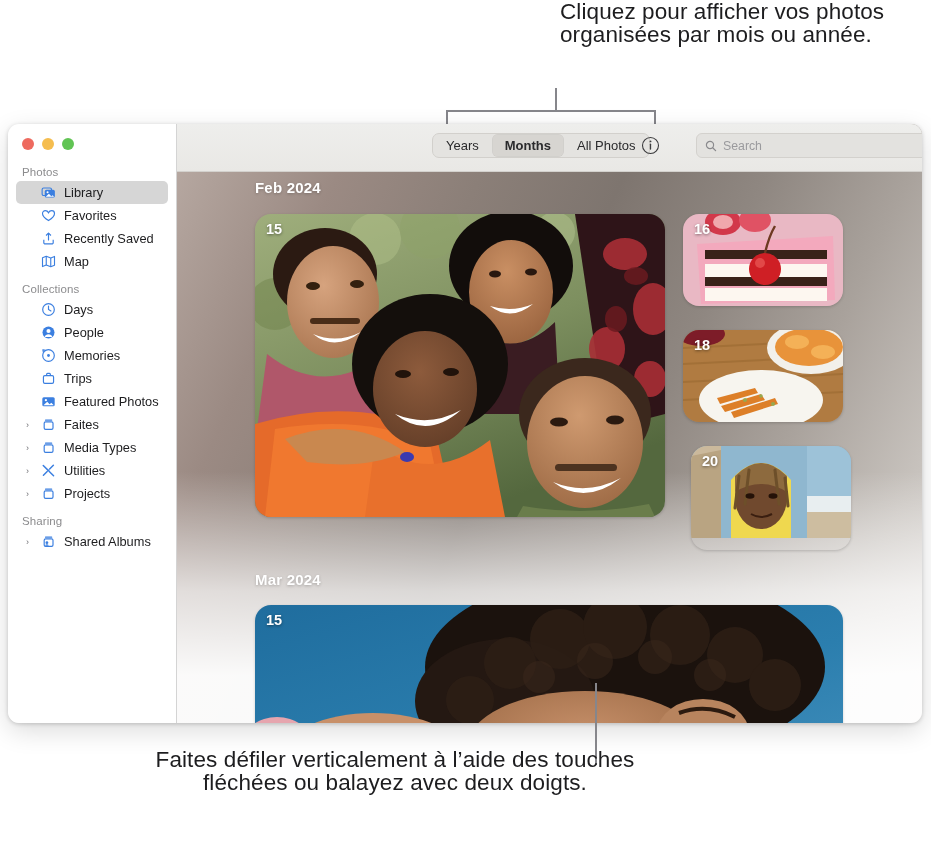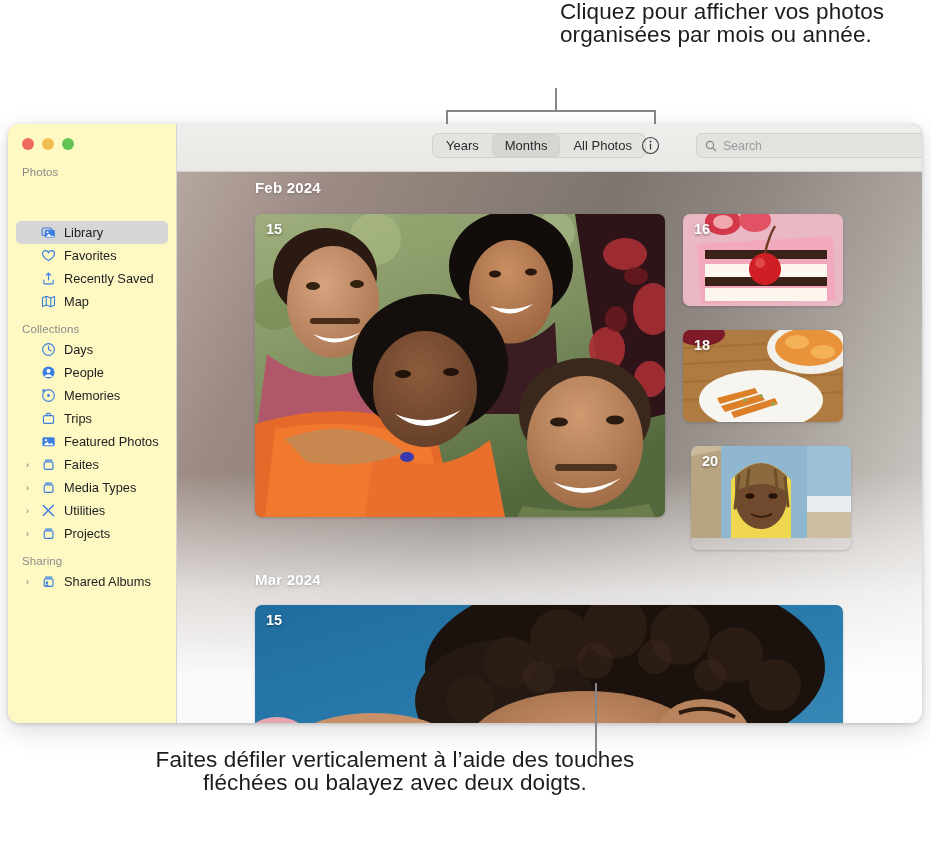--- a/index.html
+++ b/index.html
@@ -83,21 +83,21 @@
     overflow: hidden;
     box-shadow: 0 1px 4px rgba(0,0,0,0.18), 0 8px 26px rgba(0,0,0,0.14);
     display: flex;
     background: #ececec;
   }
 
   
   #sidebar {
     width: 169px;
     flex: 0 0 169px;
-    background: #fef9c3;
+    background: #ffffff;
     border-right: 1px solid #d4d4d4;
     position: relative;
     padding-top: 0;
     box-sizing: border-box;
   }
   #traffic-lights {
     display: flex;
     gap: 8px;
     padding: 14px 0 0 14px;
     height: 32px;
@@ -124,21 +124,21 @@
     align-items: center;
     height: 23px;
     margin: 0 8px;
     padding-left: 6px;
     border-radius: 5px;
     font-size: 12.8px;
     color: #1d1d1f;
     gap: 7px;
     box-sizing: border-box;
   }
-  .side-row.selected { background: #d6d6d6; margin-top: 40px; }
+  .side-row.selected { background: #d6d6d6; }
   .side-row .disc {
     width: 11px;
     flex: 0 0 11px;
     display: flex;
     align-items: center;
     justify-content: center;
     font-size: 9px;
     color: #6e6e73;
   }
   .side-row .ico {
@@ -198,21 +198,21 @@
     justify-content: center;
     font-size: 13px;
     color: #2a2a2c;
     padding: 0 13px;
     height: 100%;
     box-sizing: border-box;
   }
   #segmented .seg.active {
     background: #d7d5d1;
     border-radius: 6px;
-    font-weight: 400;
+    font-weight: 700;
     box-shadow: inset 0 0 0 0.5px rgba(0,0,0,0.05);
   }
   #info-button {
     position: absolute;
     left: 463px;
     top: 11px;
     width: 21px;
     height: 21px;
   }
   #search-field {
@@ -243,21 +243,21 @@
   .month-header {
     font-size: 15px;
     font-weight: bold;
     color: #ffffff;
     text-shadow: 0 1px 3px rgba(0,0,0,0.22);
     padding-left: 78px;
     letter-spacing: 0.2px;
   }
   .photo-tile {
     position: absolute;
-    border-radius: 7px;
+    border-radius: 16px;
     overflow: hidden;
     box-shadow: 0 1px 3px rgba(0,0,0,0.18);
   }
   .day-badge {
     position: absolute;
     left: 11px;
     top: 7px;
     color: #fff;
     font-size: 14.5px;
     font-weight: bold;

